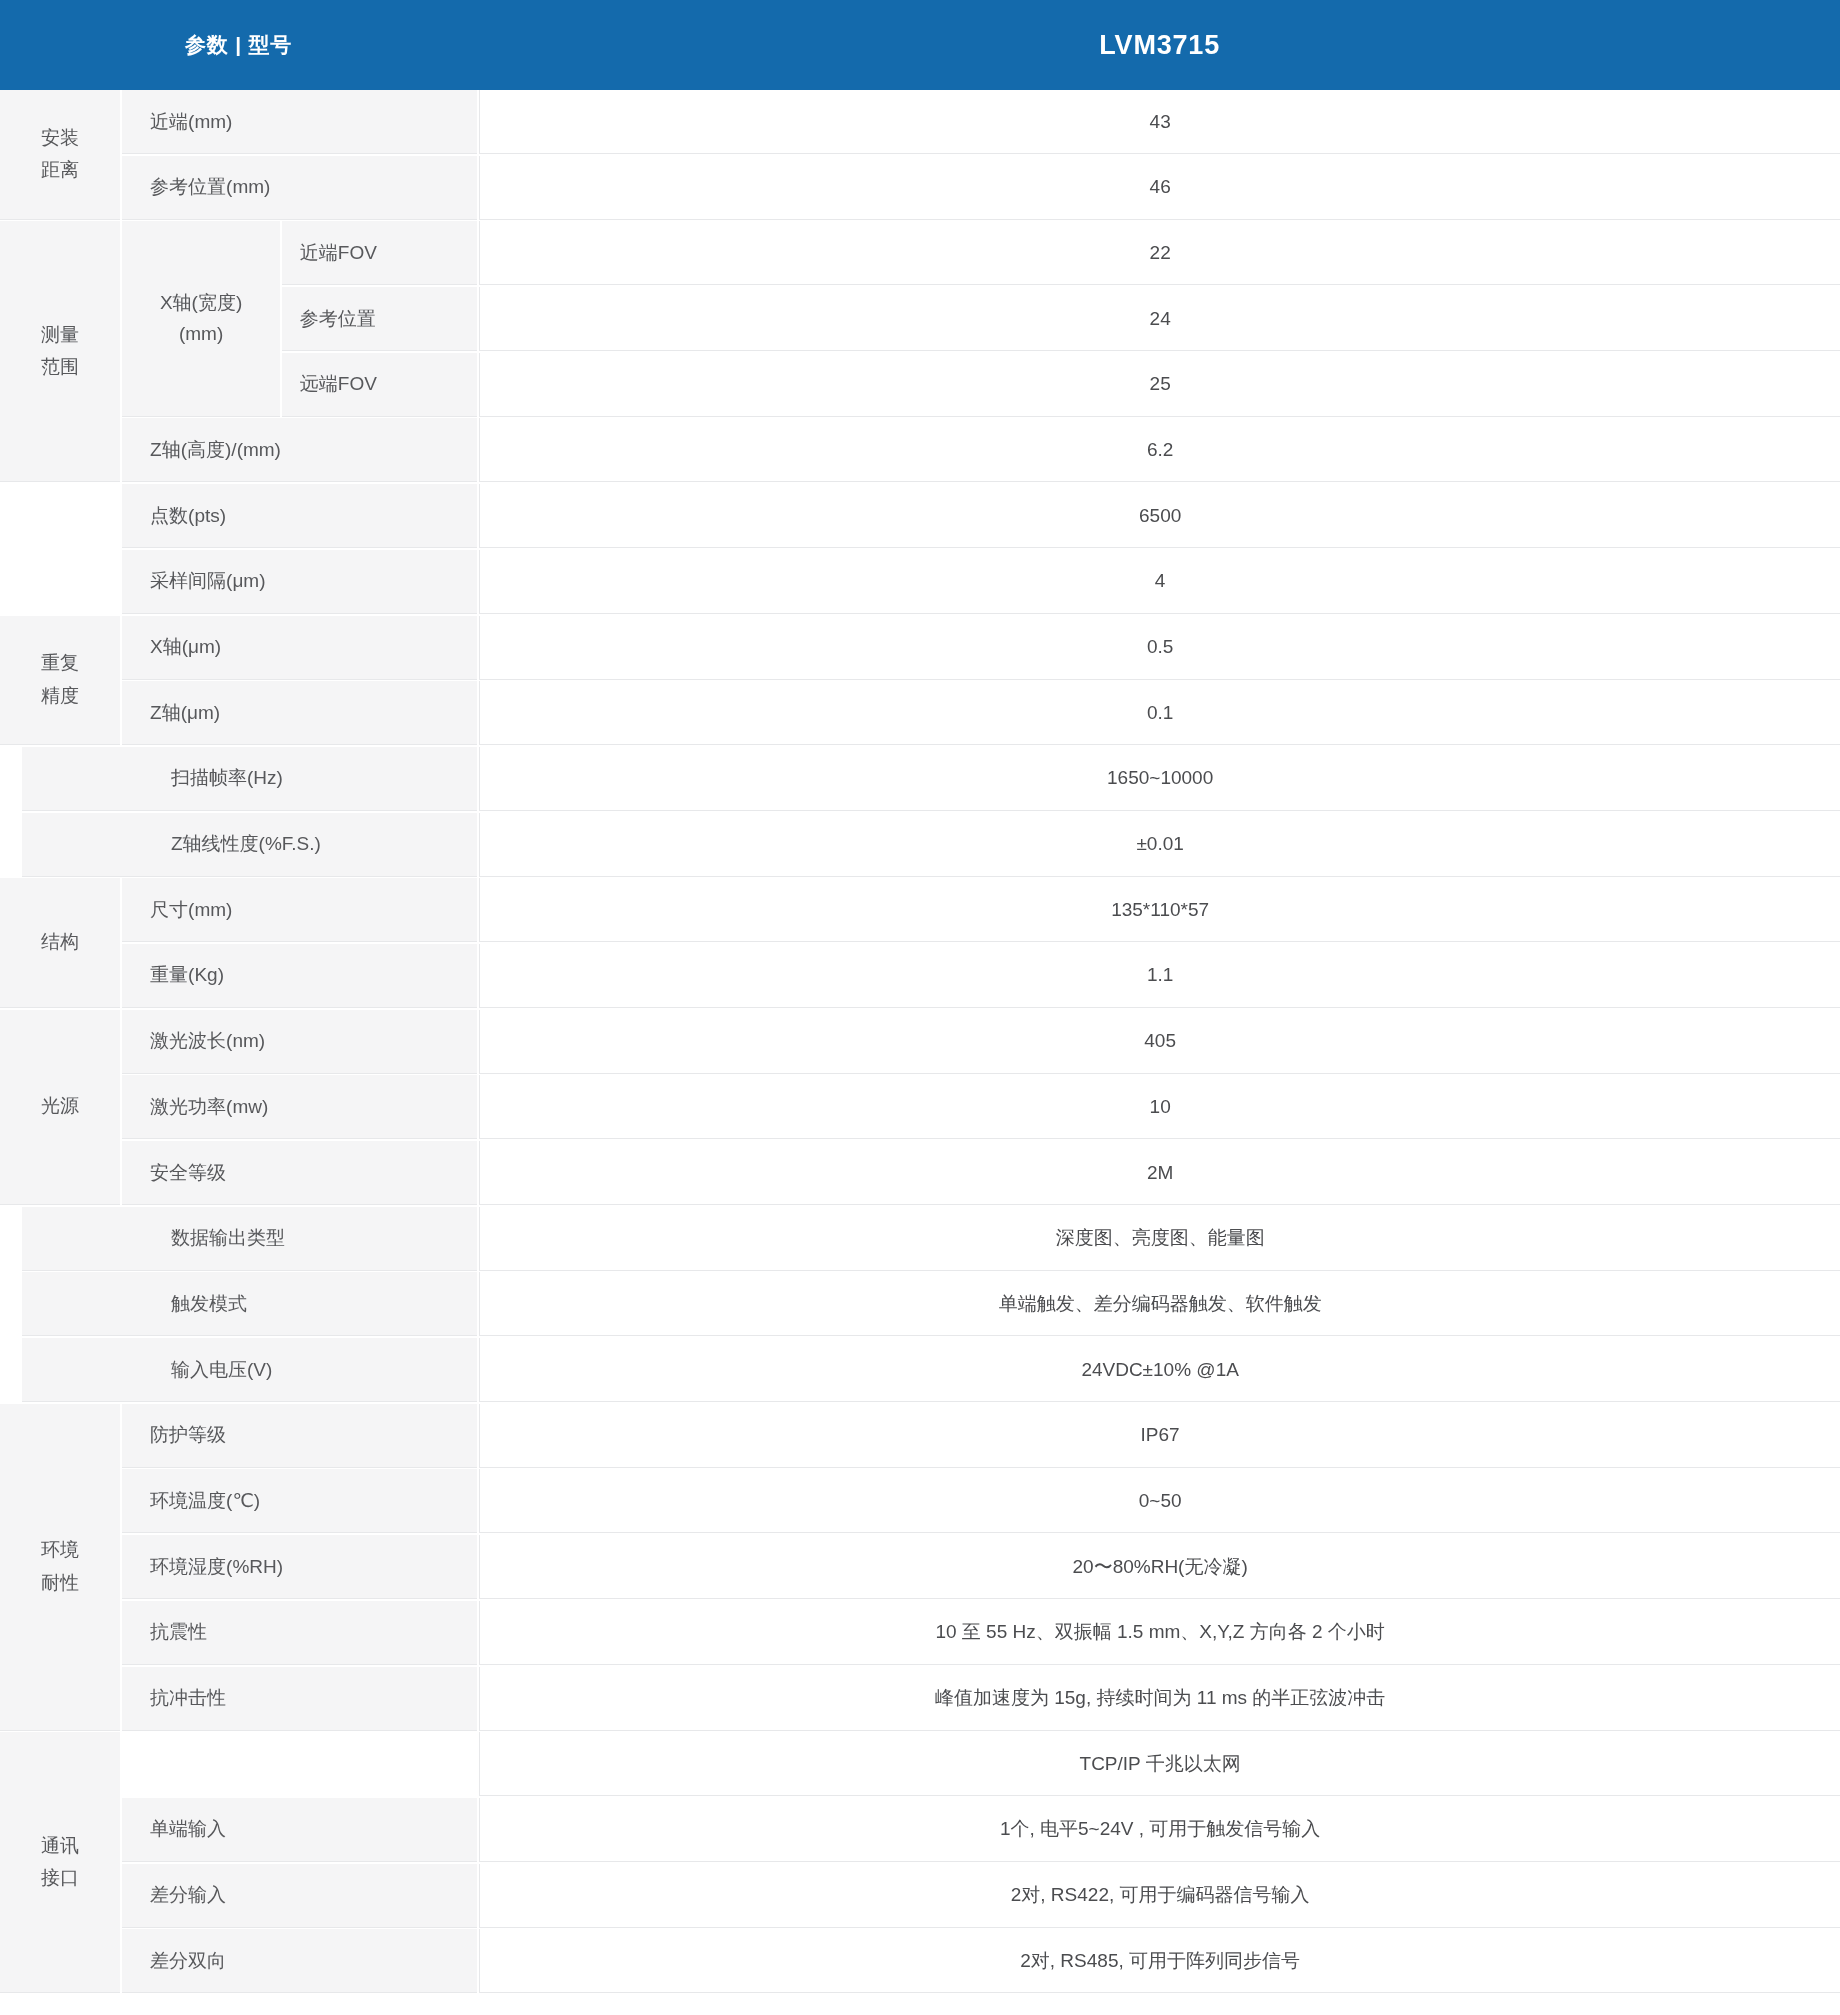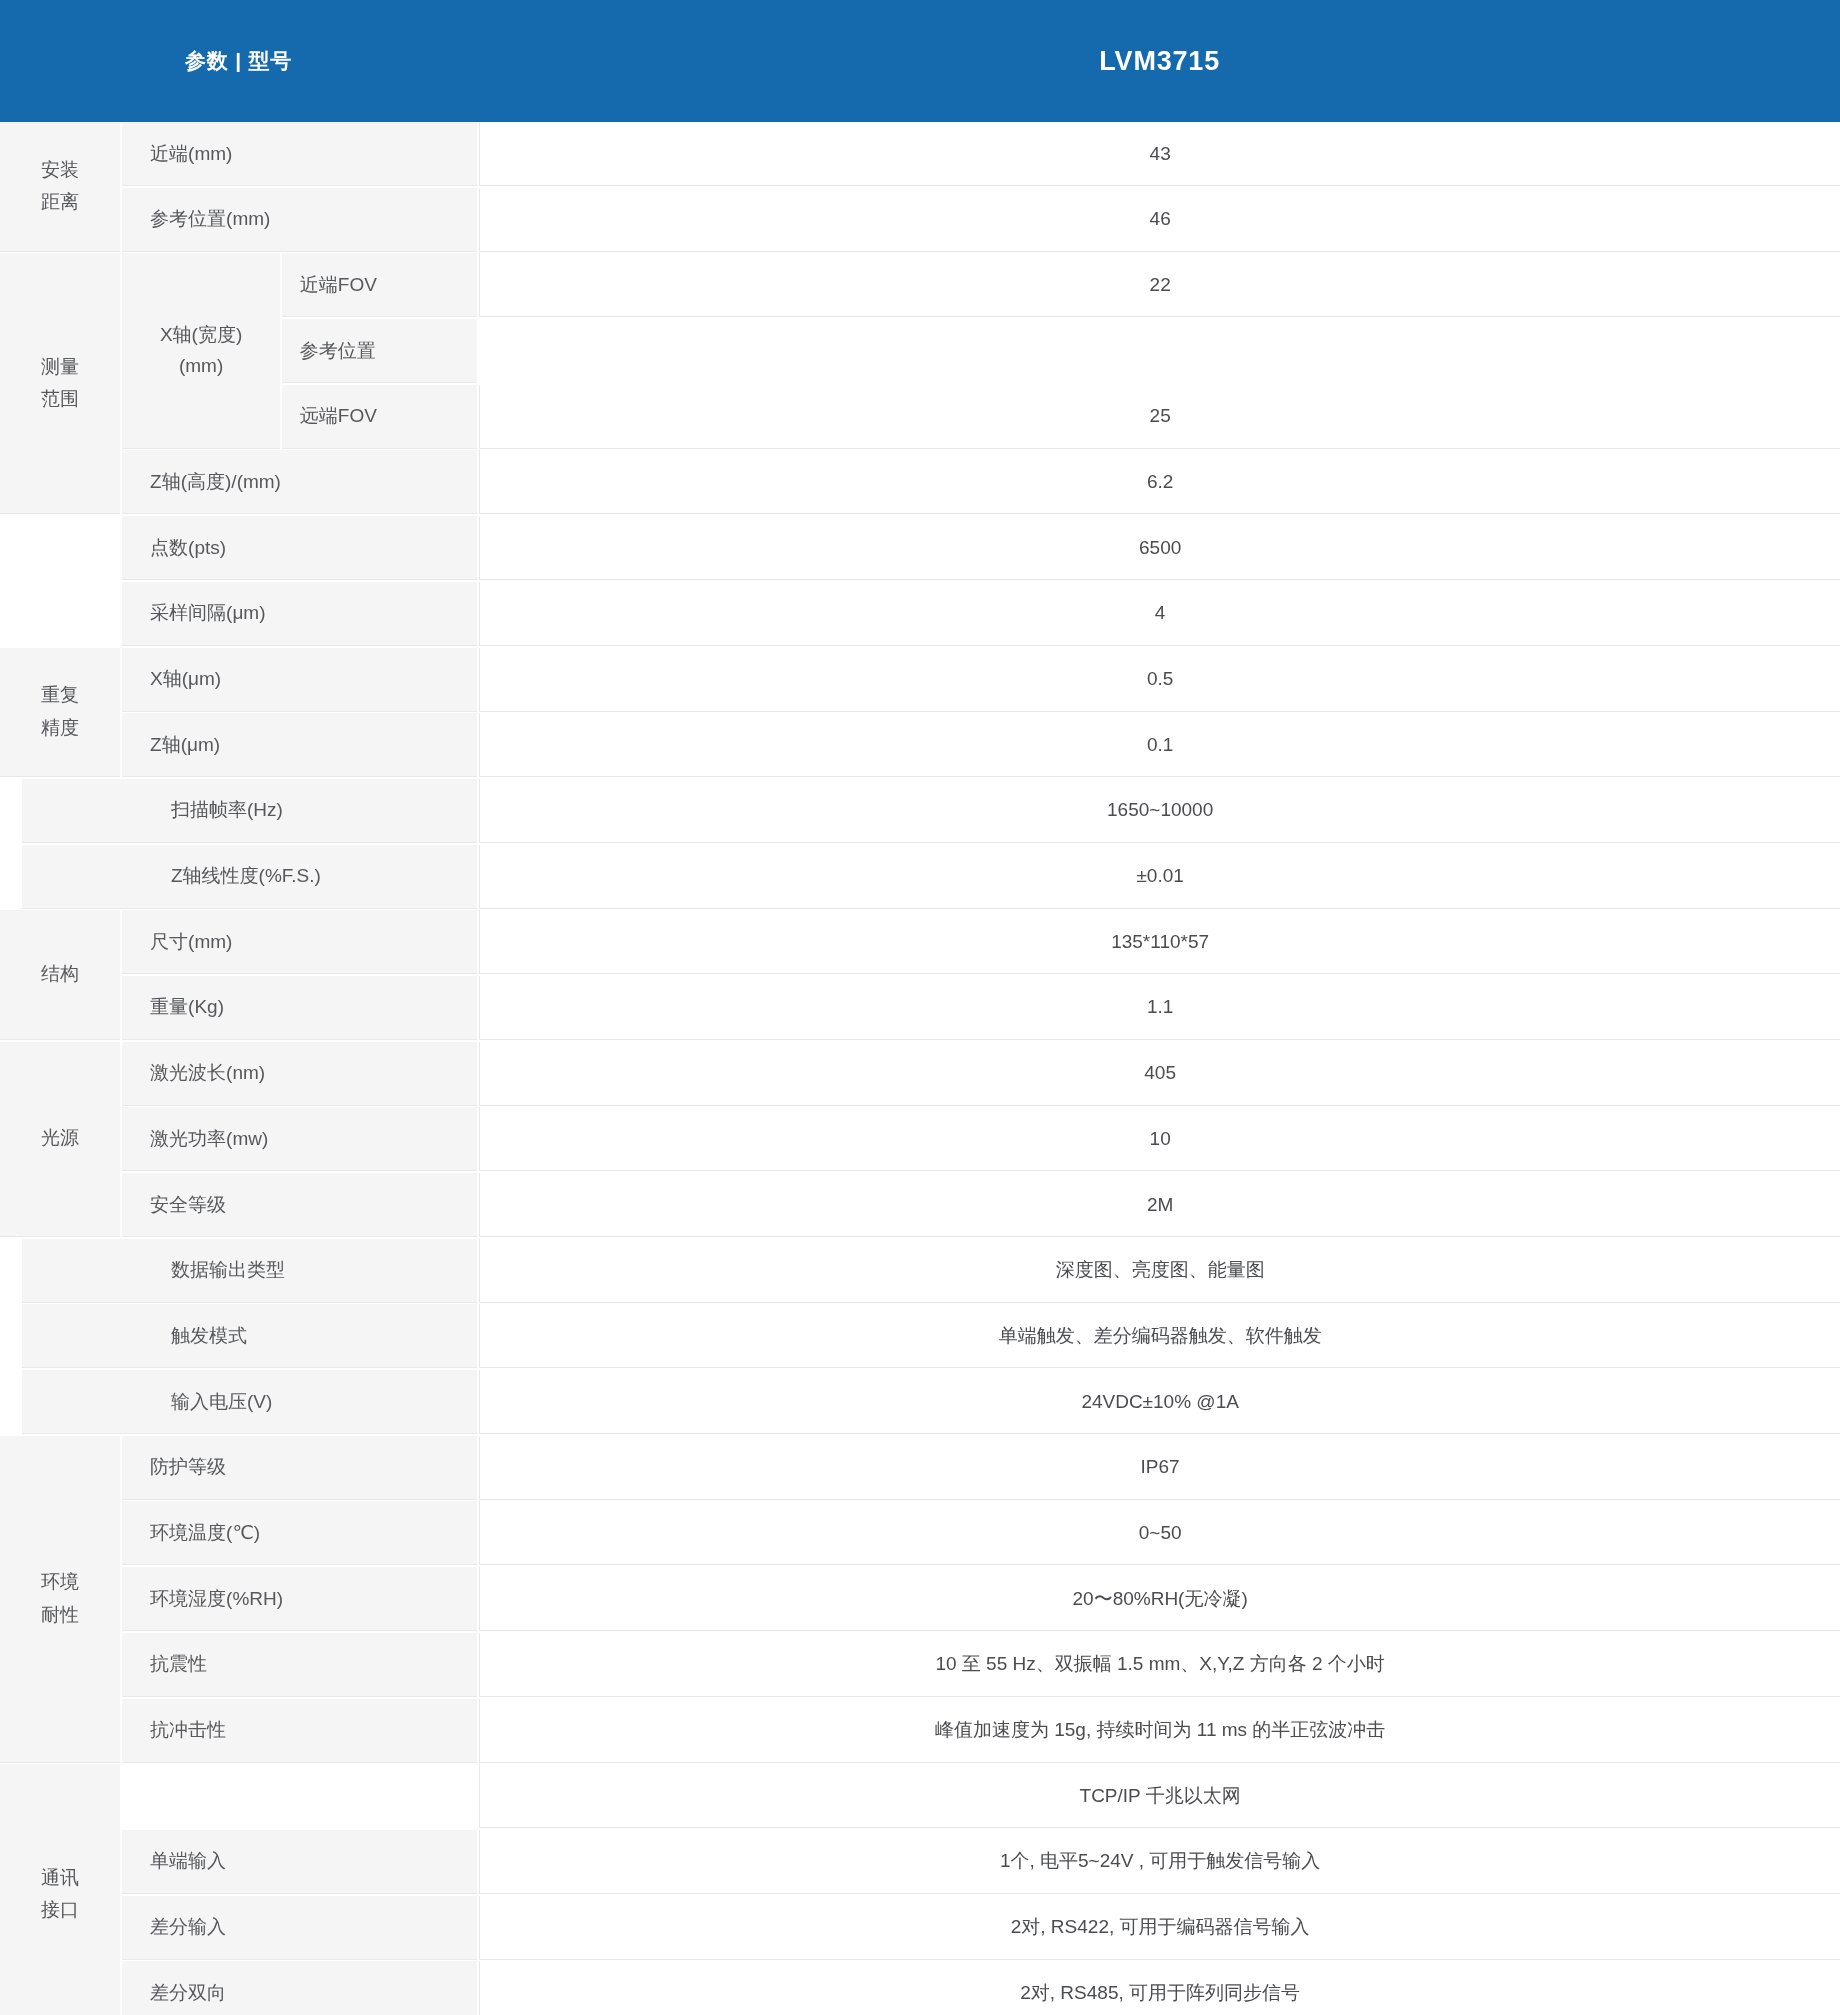--- a/index.html
+++ b/index.html
@@ -9,21 +9,21 @@
     --sep:#E7E8EA;
     --label-text:#57585B;
     --value-text:#4B4C4F;
     --header-text:#FFFFFF;
   }
   html,body{margin:0;padding:0;background:#fff;}
   body{font-family:"Liberation Sans","DejaVu Sans",sans-serif;}
   .page{width:1840px;height:2015px;background:#fff;overflow:hidden;}
 
   .spec-header{
-    height:122px;background:var(--header-bg);
+    height:90px;background:var(--header-bg);
     display:grid;grid-template-columns:120px 158px 195px 1fr;column-gap:2.1px;
   }
   .spec-header .h-left{
     grid-column:1 / span 3;display:flex;align-items:center;justify-content:center;
     color:var(--header-text);font-size:21px;font-weight:bold;letter-spacing:0.8px;
   }
   .spec-header .h-right{
     grid-column:4;display:flex;align-items:center;justify-content:center;
     color:var(--header-text);font-size:27px;font-weight:bold;letter-spacing:0.8px;
   }
@@ -81,20 +81,21 @@
       <div class="val cell" style="grid-row: 1;">43</div>
       <div class="lbl cols2 cell" style="grid-row: 2;">参考位置(mm)</div>
       <div class="val cell" style="grid-row: 2;">46</div>
       <div class="cat cell" style="grid-row: 3 / span 4;">测量
 范围</div>
       <div class="sub cell" style="grid-row: 3 / span 3;">X轴(宽度)
 (mm)</div>
       <div class="lbl cols1 cell" style="grid-row: 3;">近端FOV</div>
       <div class="val cell" style="grid-row: 3;">22</div>
       <div class="lbl cols1 cell" style="grid-row: 4;">参考位置</div>
+      <div class="val cell" style="grid-row: 4;">24</div>
       <div class="lbl cols1 cell" style="grid-row: 5;">远端FOV</div>
       <div class="val cell" style="grid-row: 5;">25</div>
       <div class="lbl cols2 cell" style="grid-row: 6;">Z轴(高度)/(mm)</div>
       <div class="val cell" style="grid-row: 6;">6.2</div>
       <div class="lbl cols2 cell" style="grid-row: 7;">点数(pts)</div>
       <div class="val cell" style="grid-row: 7;">6500</div>
       <div class="lbl cols2 cell" style="grid-row: 8;">采样间隔(μm)</div>
       <div class="val cell" style="grid-row: 8;">4</div>
       <div class="cat cell" style="grid-row: 9 / span 2;">重复
 精度</div>

